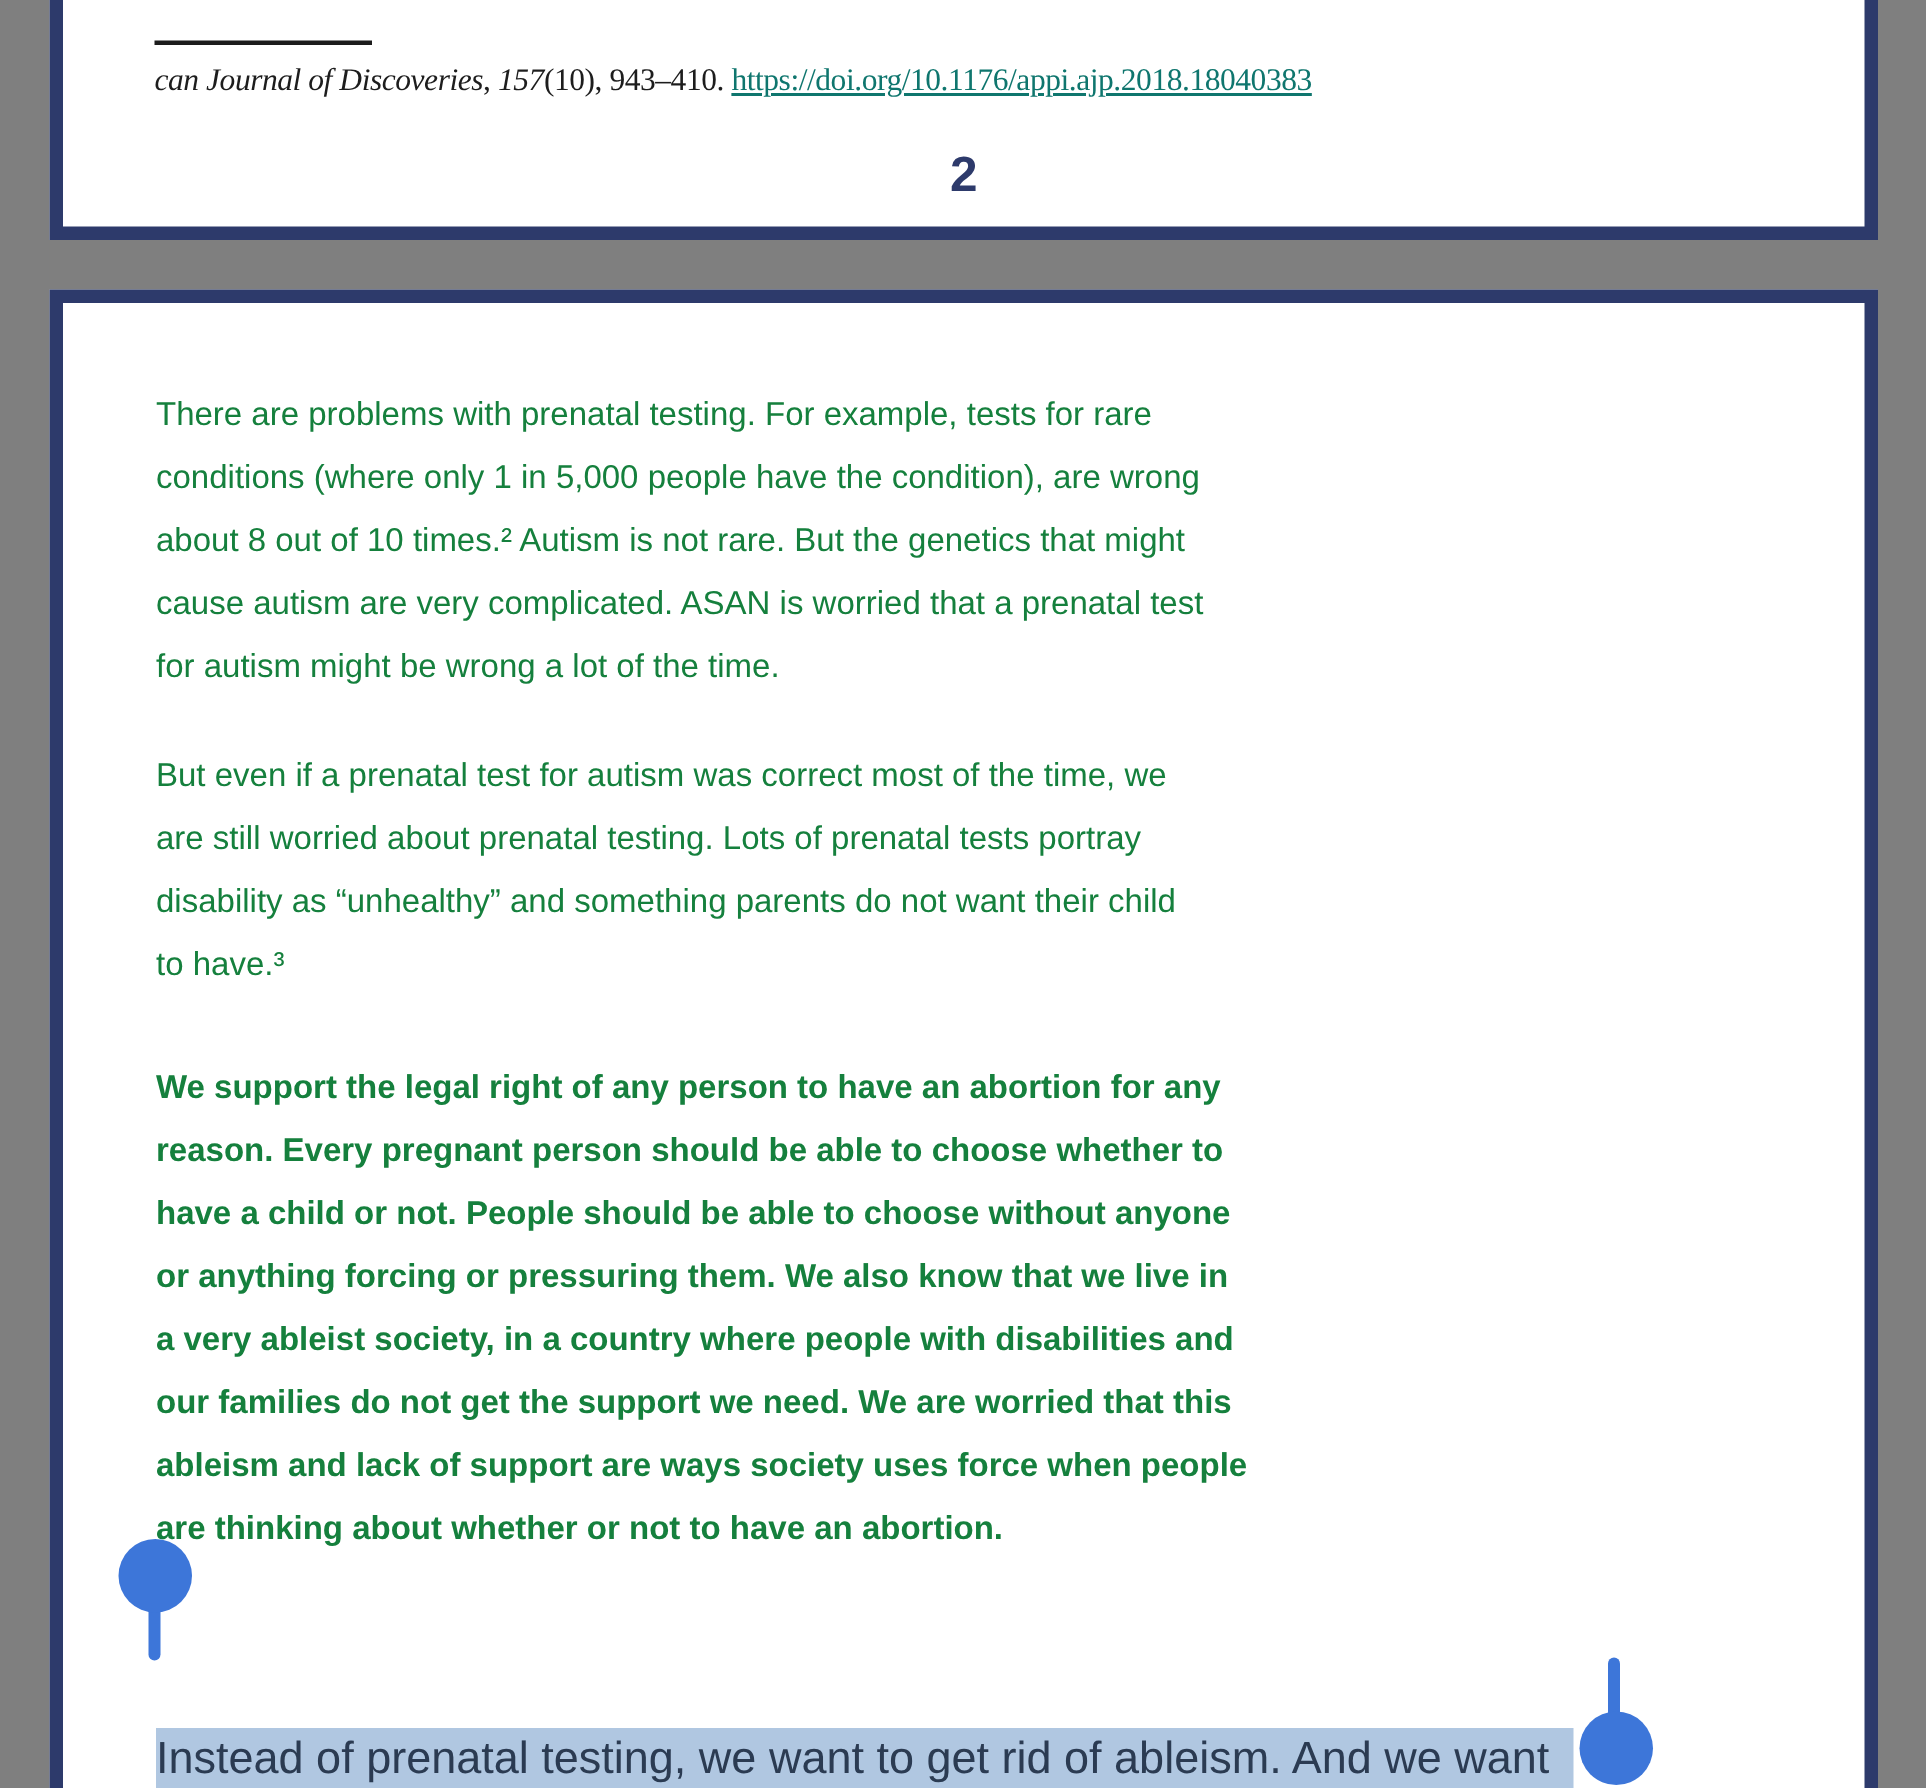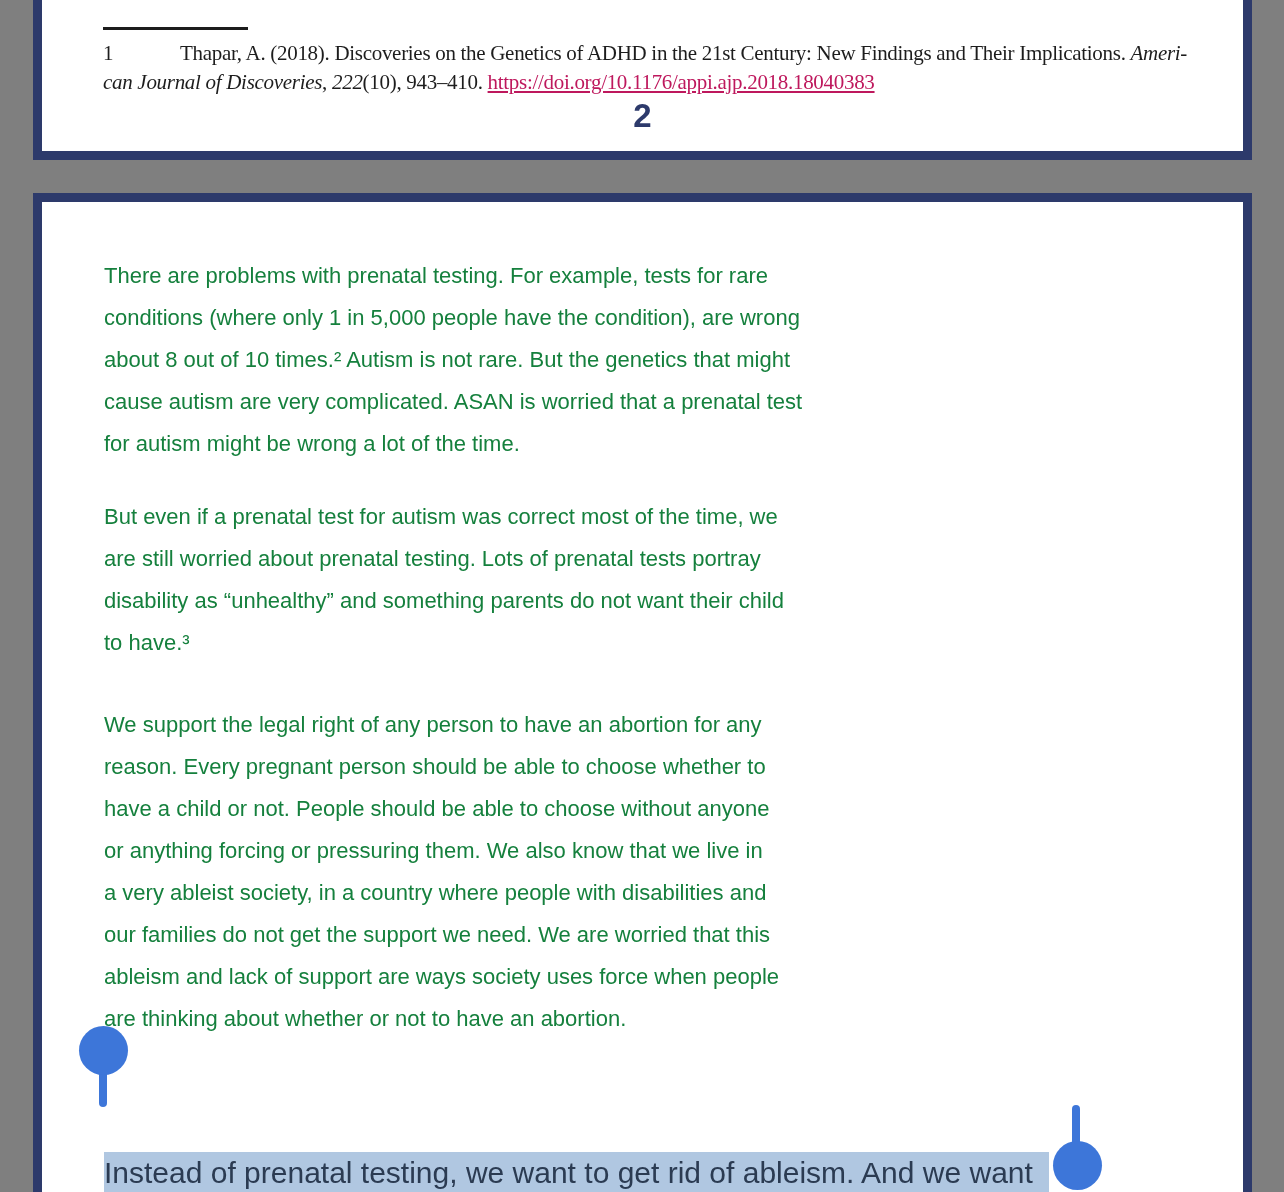--- a/index.html
+++ b/index.html
@@ -40,21 +40,21 @@
     font-family: "Liberation Serif", "DejaVu Serif", serif;
     font-size: 21px;
     line-height: 29px;
     letter-spacing: -0.3px;
     color: #1d1d1d;
     white-space: nowrap;
   }
   .fn-marker { display: inline-block; width: 77px; font-style: normal; }
   .footnote i { font-style: italic; }
   .fn-link {
-    color: #be185d;
+    color: #0f766e;
     text-decoration: underline;
     cursor: pointer;
   }
   .page-number {
     position: absolute;
     left: 0; right: 0; top: 112px;
     text-align: center;
     font-weight: bold;
     font-size: 33px;
     color: #2d3a6b;
@@ -65,21 +65,21 @@
     position: absolute;
     left: 62px;
     width: 1130px;
     font-size: 22px;
     line-height: 42px;
     color: #15803d;
     white-space: pre;
   }
   #para-1 { top: 53px; }
   #para-2 { top: 294px; }
-  #para-3 { top: 502px; }
+  #para-3 { top: 502px; font-weight: bold; }
   .sel-para {
     position: absolute;
     left: 62px; top: 866px;
     width: 1130px;
     font-size: 30px;
     line-height: 42px;
     color: #2b3b52;
     white-space: pre;
   }
   .sel-line { height: 42px; }
@@ -109,22 +109,21 @@
   #end-handle   .handle-bar    { left: 1072px; top: 1105px; height: 48px; }
 </style>
 </head>
 <body>
 
 <div id="screen">
 
   <div class="page" id="page-1">
     <div class="fn-separator"></div>
     <div class="footnote">
-      <div><span class="fn-marker">1</span><span>Thapar, A. (2018). Discoveries on the Genetics of ADHD in the 21st Century: New Findings and Their Implications. </span><i>Ameri-</i></div>
-      <div><i>can Journal of Discoveries</i><span>, </span><i>222</i><span>(10), 943–410. </span><span class="fn-link">https://doi.org/10.1176/appi.ajp.2018.18040383</span></div>
+      <div><i>can Journal of Discoveries</i><span>, </span><i>157</i><span>(10), 943–410. </span><span class="fn-link">https://doi.org/10.1176/appi.ajp.2018.18040383</span></div>
     </div>
     <div class="page-number">2</div>
   </div>
 
   <div class="page" id="page-2">
     <div class="para" id="para-1">There are problems with prenatal testing. For example, tests for rare
 conditions (where only 1 in 5,000 people have the condition), are wrong
 about 8 out of 10 times.² Autism is not rare. But the genetics that might
 cause autism are very complicated. ASAN is worried that a prenatal test
 for autism might be wrong a lot of the time.</div>

